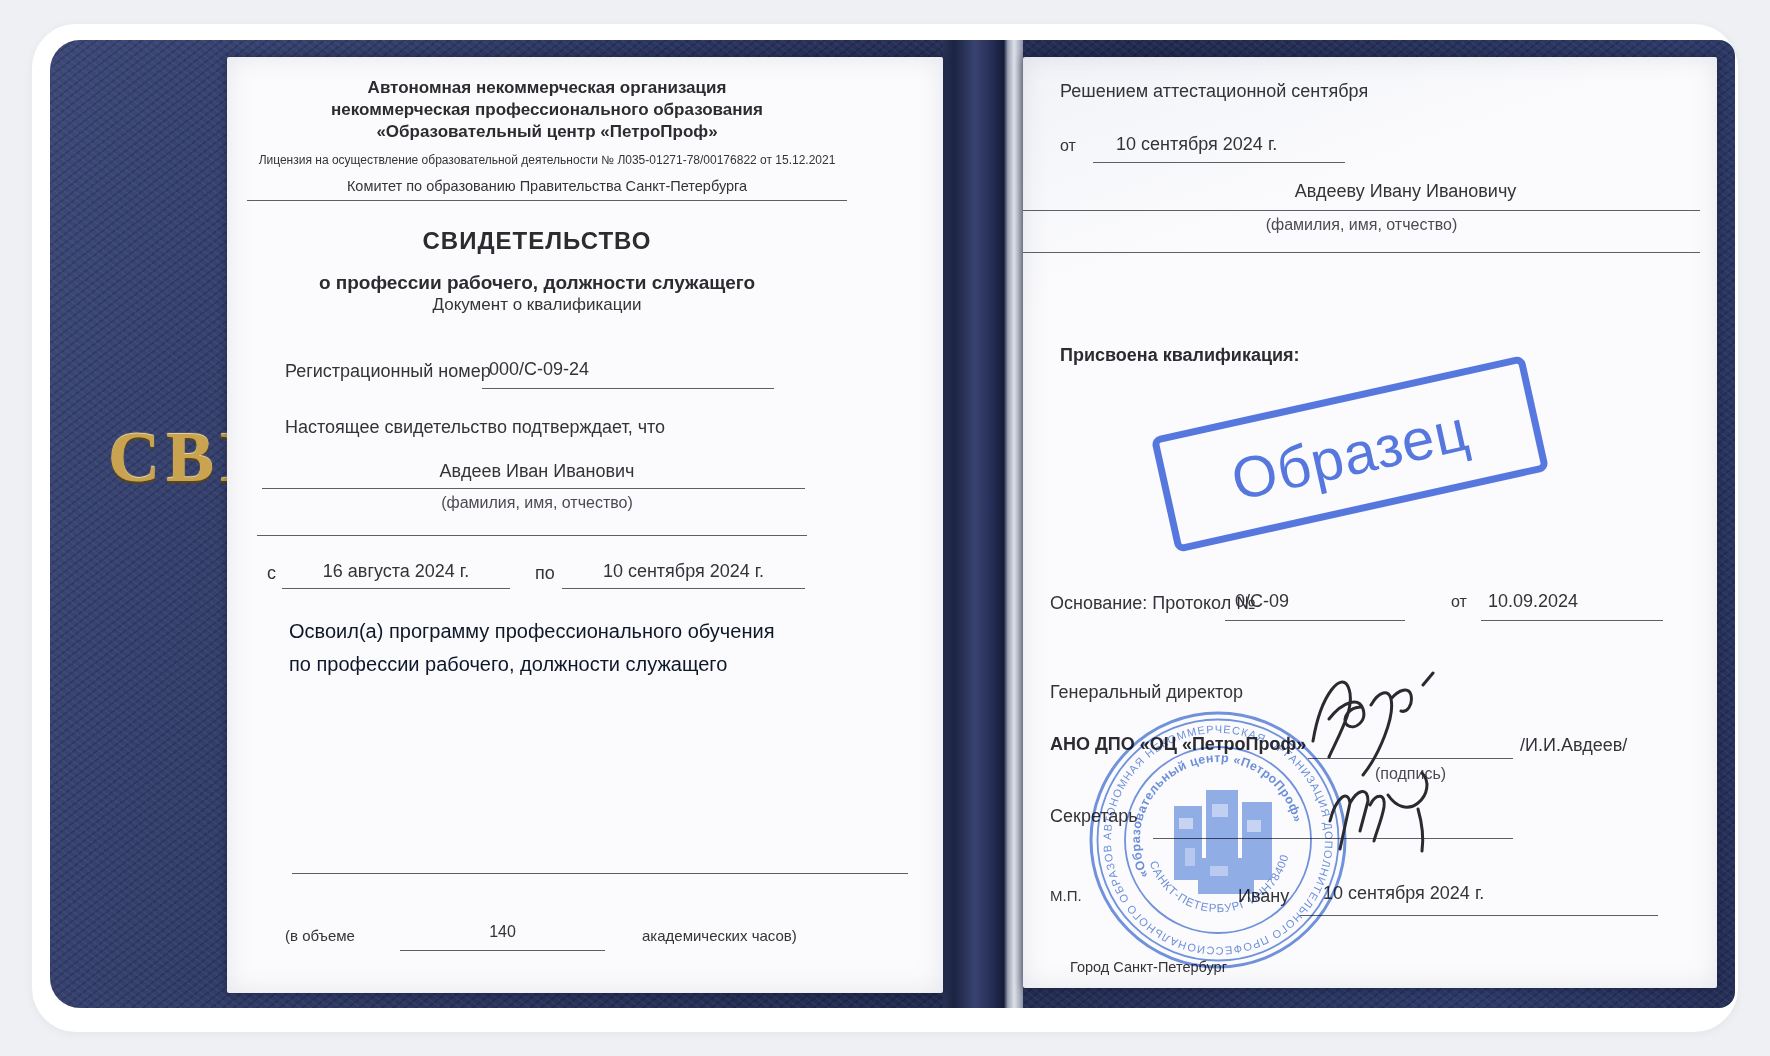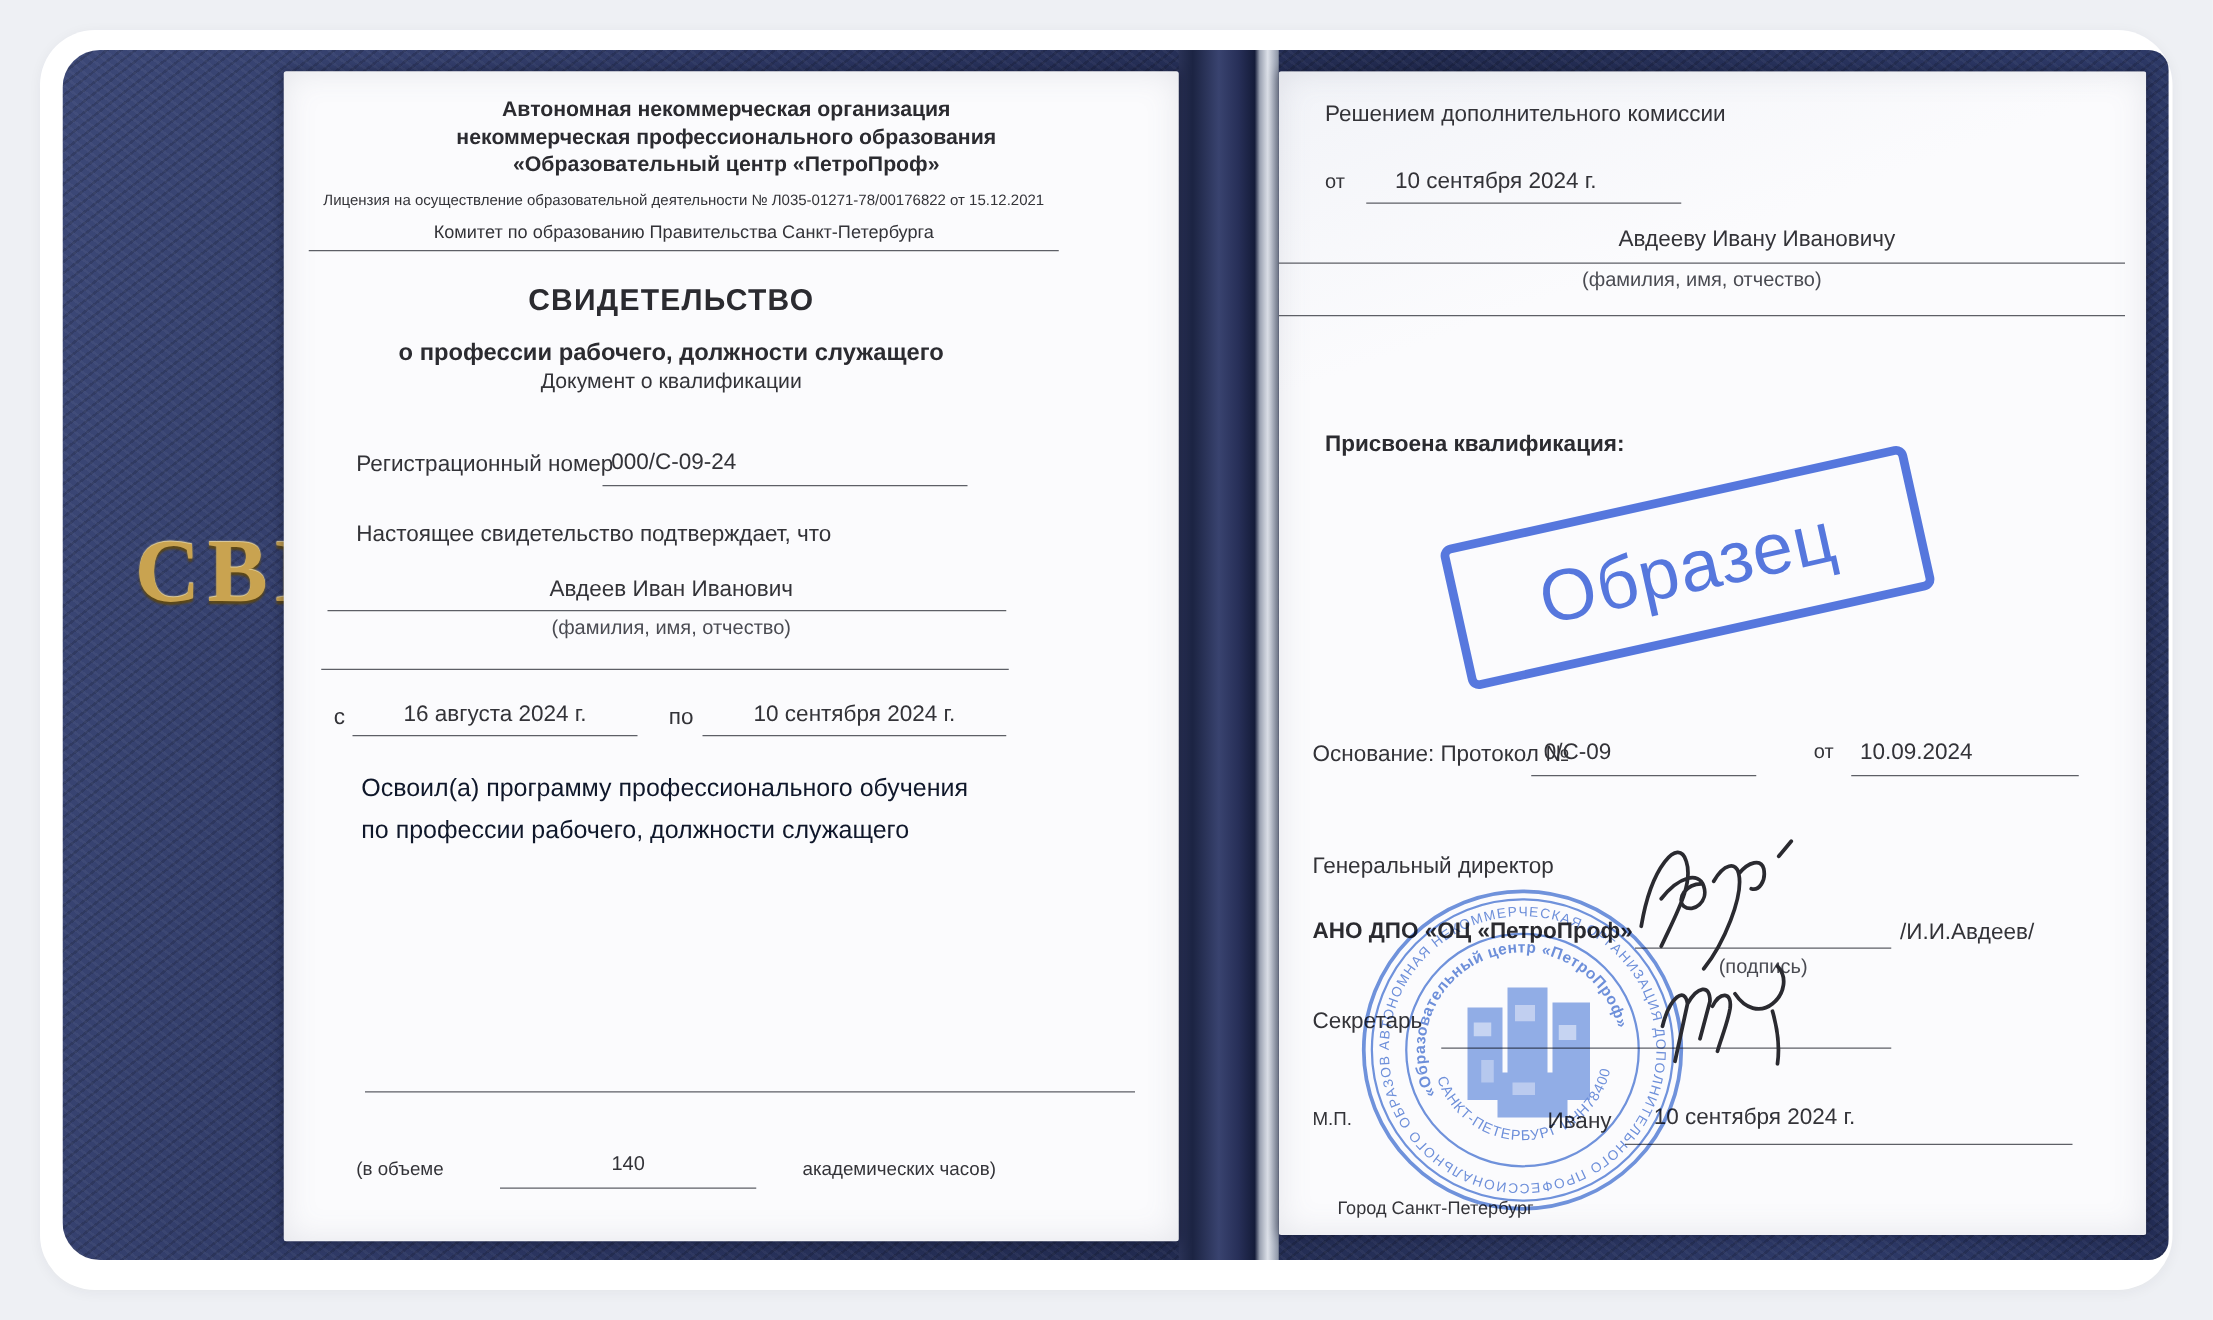--- a/index.html
+++ b/index.html
@@ -44,21 +44,21 @@
 
   <div class="book">
 
     <div class="gold-wrap">
       <span class="gold">СВИДЕТЕЛЬСТВО</span>
     </div>
 
     <div class="spine"></div>
 
     <div class="page page-left">
-      <div class="abs ctr" style="left:0;top:20px;width:640px;font-size:17px;line-height:22px;padding-left:34px;">
+      <div class="abs ctr" style="left:0;top:20px;width:640px;font-size:17px;line-height:22px;">
         <div class="b">Автономная некоммерческая организация</div>
         <div class="b">некоммерческая профессионального образования</div>
         <div class="b">«Образовательный центр «ПетроПроф»</div>
       </div>
       <div class="abs ctr t" style="left:0;top:96px;width:640px;font-size:12px;">Лицензия на осуществление образовательной деятельности № Л035-01271-78/00176822 от 15.12.2021</div>
       <div class="abs ctr t" style="left:0;top:121px;width:640px;font-size:14.5px;">Комитет по образованию Правительства Санкт-Петербурга</div>
       <div class="hline" style="left:20px;top:143px;width:600px;"></div>
 
       <div class="abs ctr b" style="left:0;top:170px;width:620px;font-size:24px;letter-spacing:1px;">СВИДЕТЕЛЬСТВО</div>
       <div class="abs ctr b" style="left:0;top:215px;width:620px;font-size:19px;">о профессии рабочего, должности служащего</div>
@@ -90,21 +90,21 @@
 
       <div class="hline" style="left:65px;top:816px;width:616px;"></div>
 
       <div class="abs t" style="left:58px;top:870px;font-size:15px;">(в объеме</div>
       <div class="abs ctr t" style="left:173px;top:866px;width:205px;font-size:16px;">140</div>
       <div class="hline" style="left:173px;top:893px;width:205px;"></div>
       <div class="abs t" style="left:415px;top:870px;font-size:15px;">академических часов)</div>
     </div>
 
     <div class="page page-right">
-      <div class="abs t" style="left:37px;top:24px;font-size:18px;">Решением дополнительного комиссии</div>
+      <div class="abs t" style="left:37px;top:24px;font-size:18px;">Решением аттестационной сентября</div>
 
       <div class="abs t" style="left:37px;top:80px;font-size:16px;">от</div>
       <div class="abs t" style="left:93px;top:77px;font-size:18px;">10 сентября 2024 г.</div>
       <div class="hline" style="left:70px;top:105px;width:252px;"></div>
 
       <div class="abs ctr t" style="left:0;top:124px;width:677px;font-size:18px;padding-left:44px;">Авдееву Ивану Ивановичу</div>
       <div class="hline" style="left:0;top:153px;width:677px;"></div>
       <div class="abs ctr cap" style="left:0;top:159px;width:677px;">(фамилия, имя, отчество)</div>
 
       <div class="hline" style="left:0;top:195px;width:677px;"></div>

